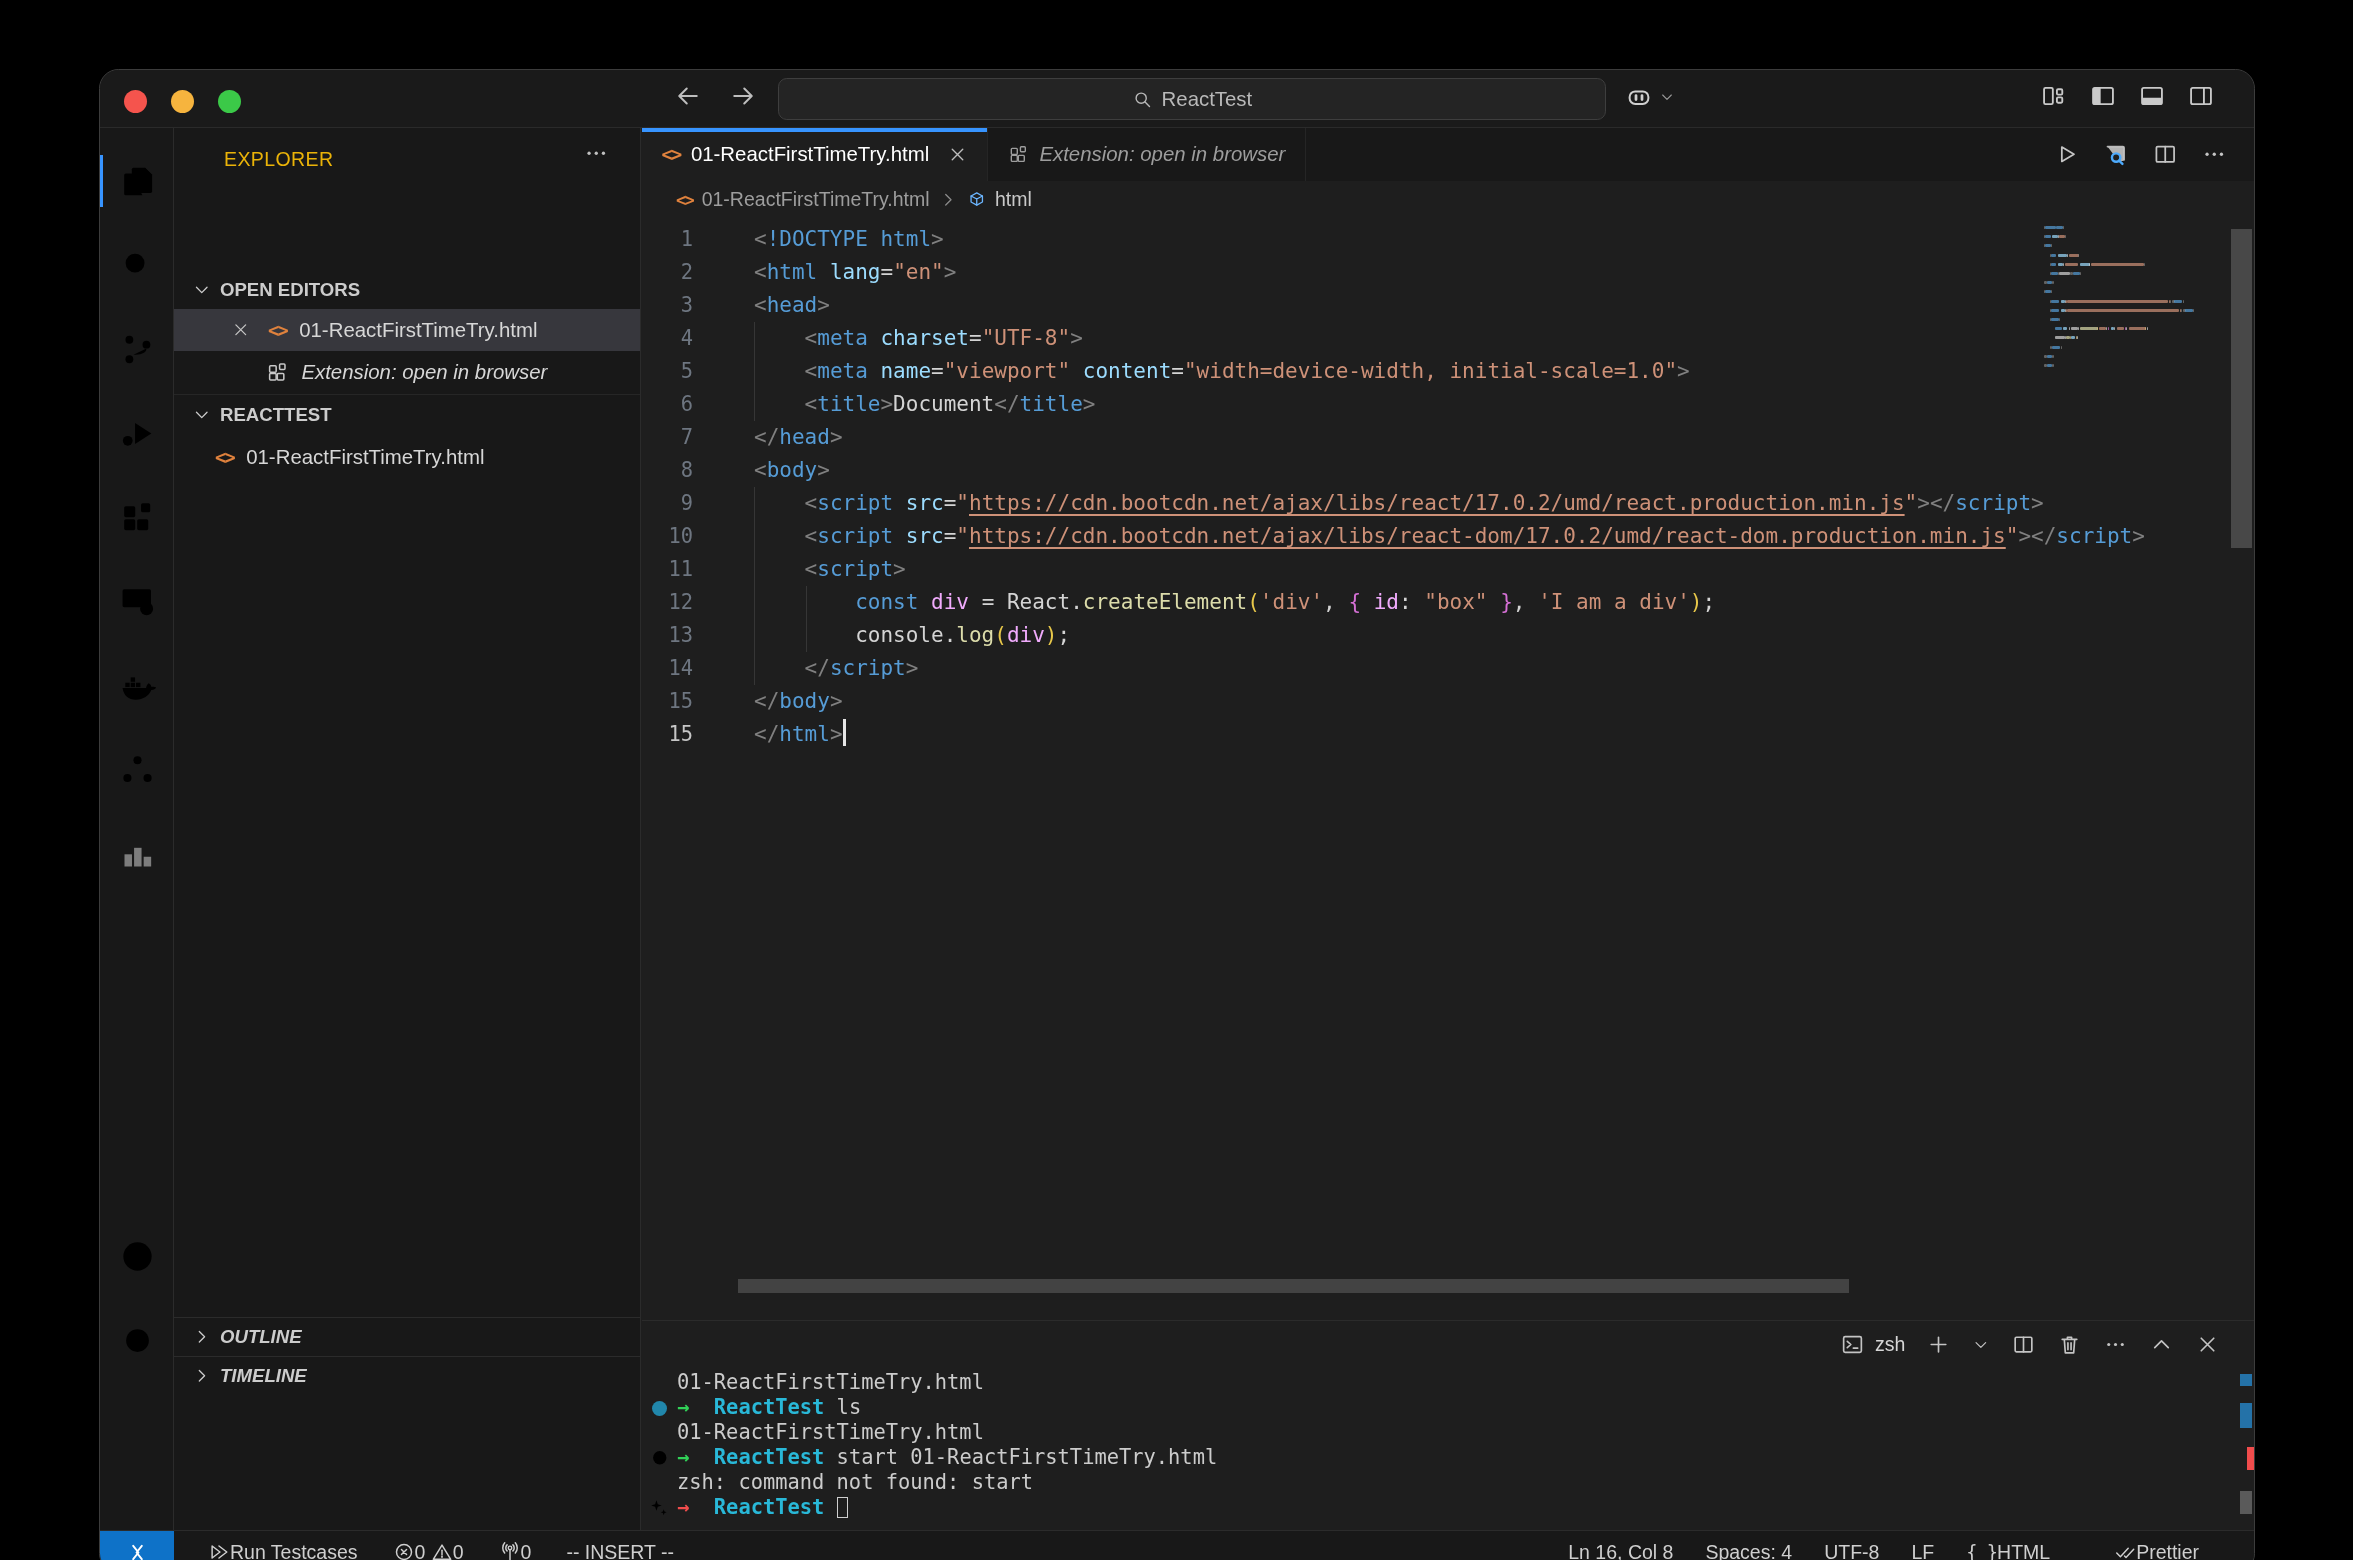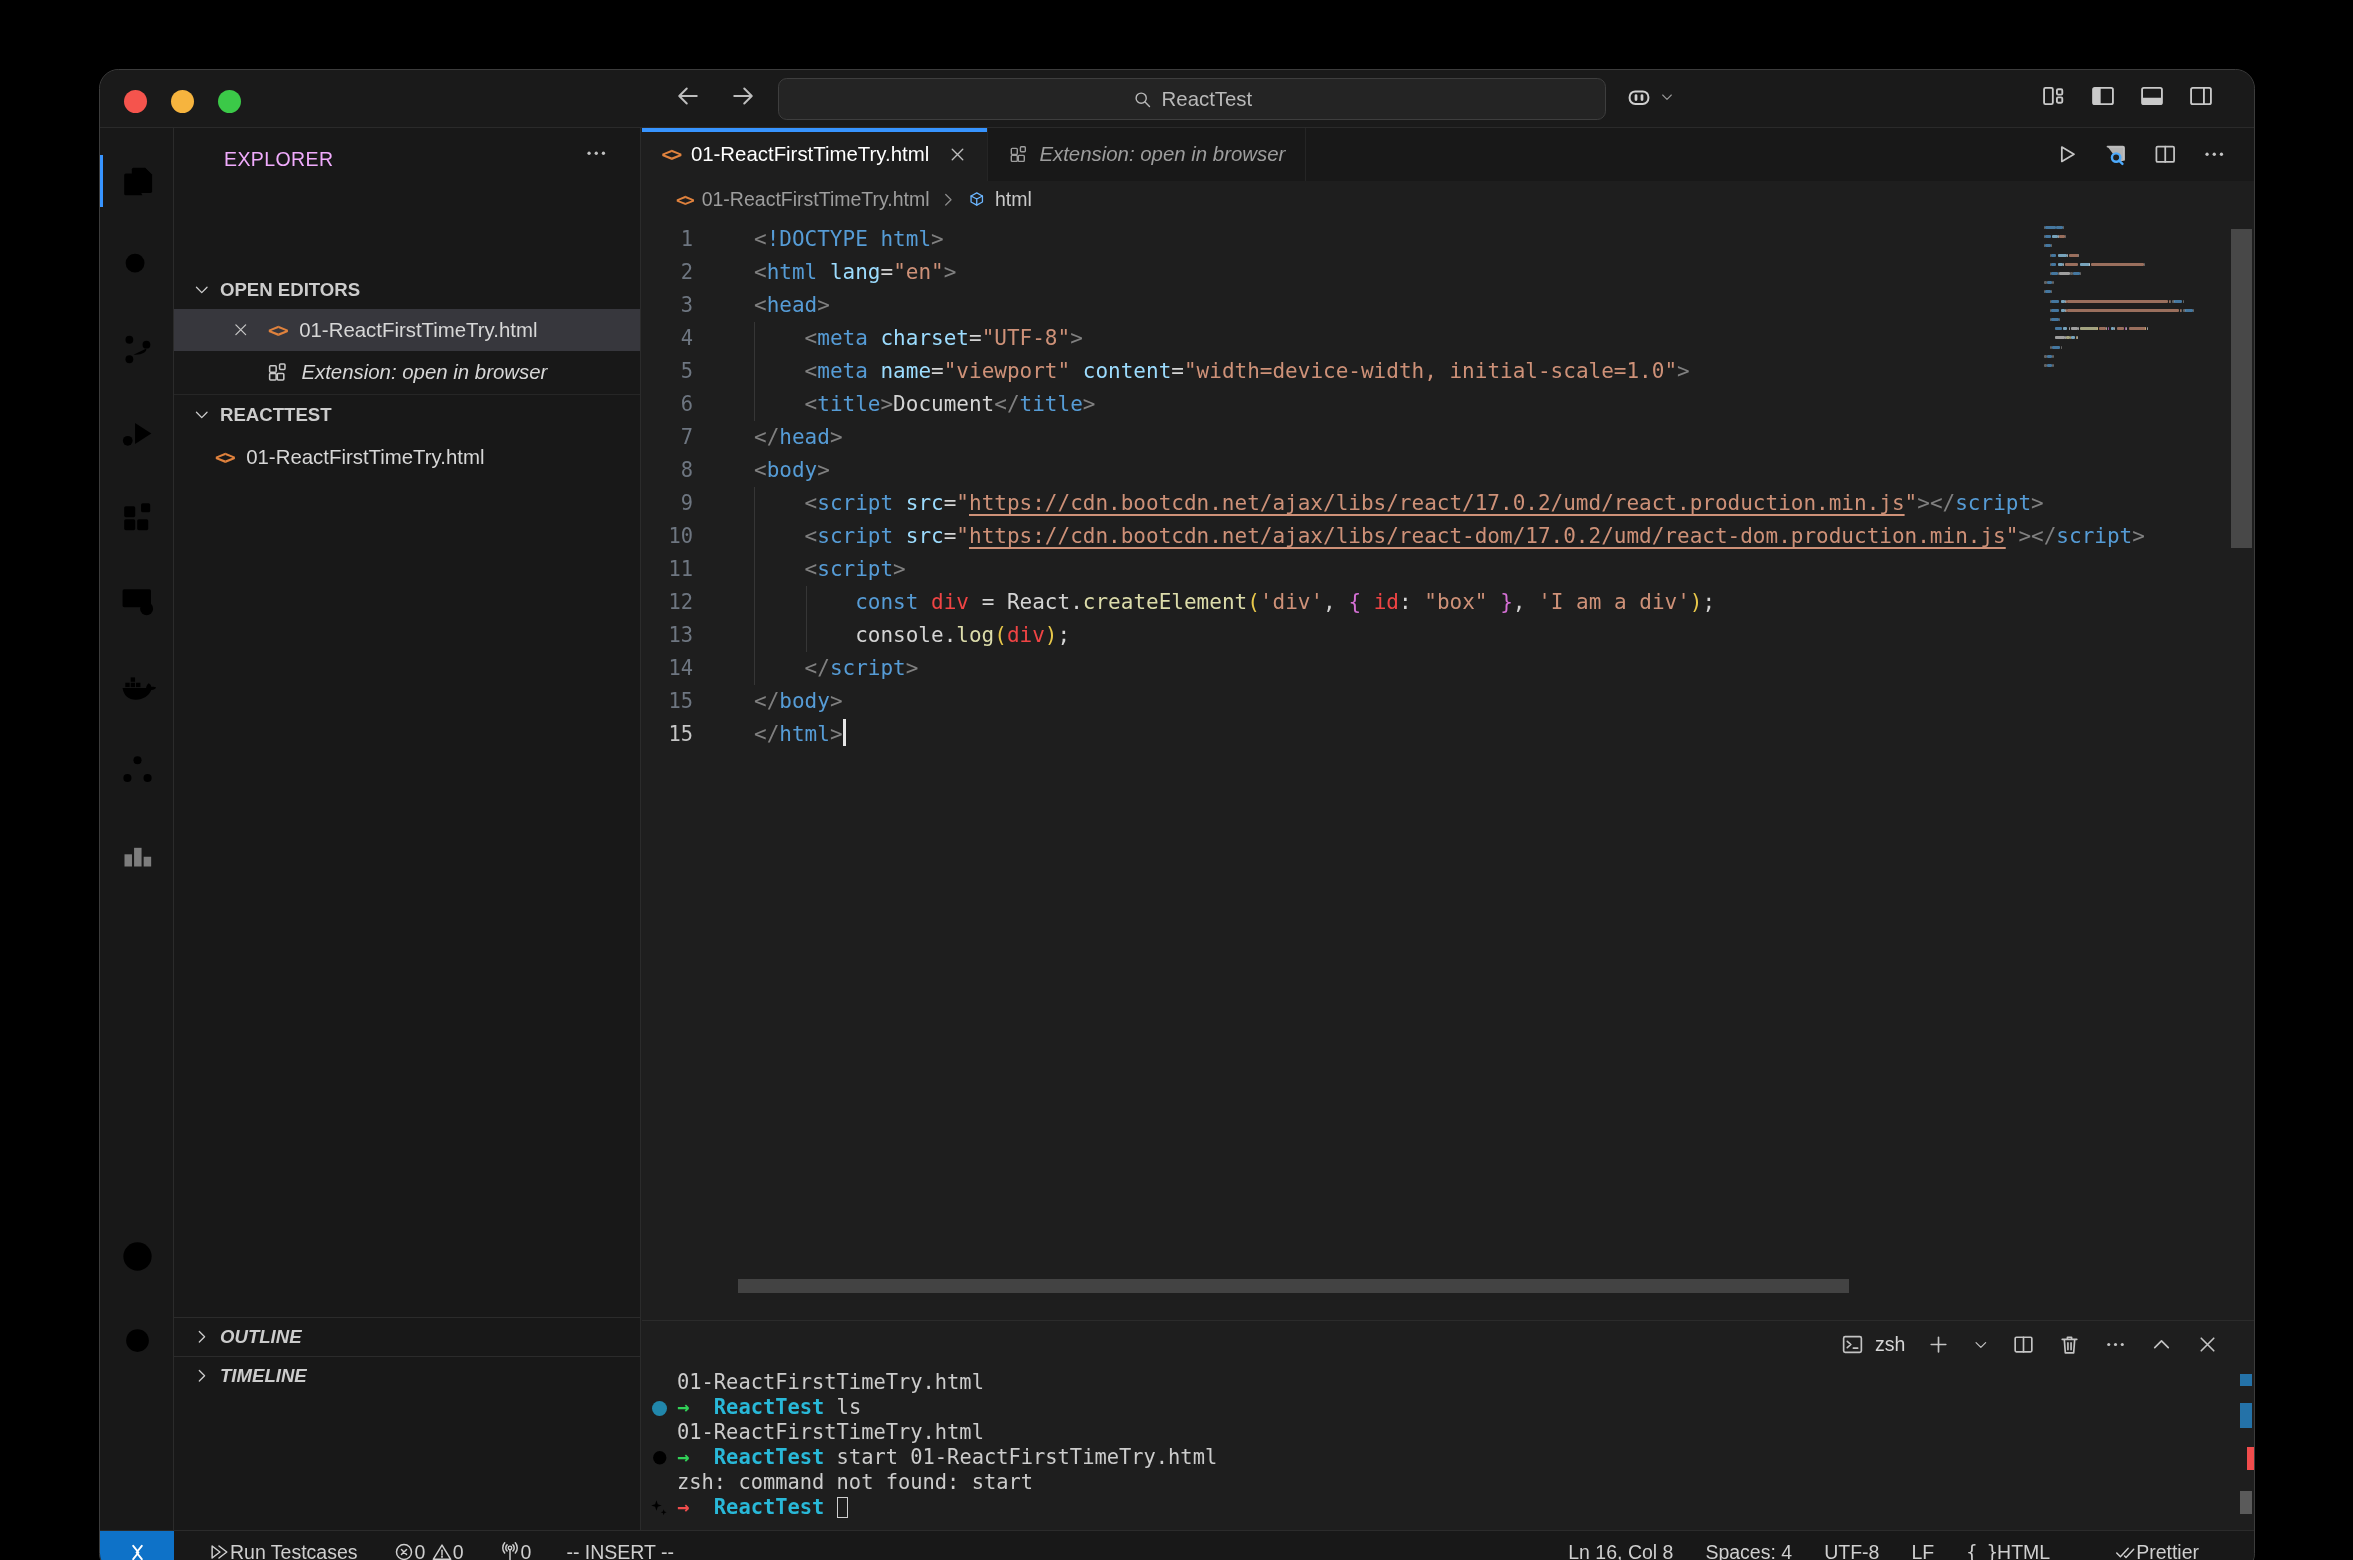--- a/index.html
+++ b/index.html
@@ -37,21 +37,21 @@
     background:#181818; border-right:0.9px solid #2b2b2b; }
   .ab-item { position:absolute; left:0; width:74px; height:74px; display:flex; align-items:center;
     justify-content:center; color:#7d7d7d; }
   .ab-item svg { width:39px; height:39px; }
   .ab-item.active { color:#e7e7e7; }
   .ab-item.active::before { content:""; position:absolute; left:0; top:10.6px; bottom:10.6px; width:2.7px; background:#3794ff; }
 
   
   .sidebar { position:absolute; left:74px; top:58px; width:467px; bottom:42px;
     background:#181818; border-right:0.9px solid #2b2b2b; color:#cccccc; }
-  .sb-title { position:absolute; left:50px; top:19.5px; font-size:19.5px; color:#f0abfc; letter-spacing:0.4px; }
+  .sb-title { position:absolute; left:50px; top:19.5px; font-size:19.5px; color:#eab308; letter-spacing:0.4px; }
   .sb-more { position:absolute; left:409px; top:12.4px; color:#c0c0c0; }
   .sb-more svg{ width:26.5px; height:26.5px; }
   .sec-h { position:absolute; left:0; right:0; height:39px; display:flex; align-items:center;
     font-weight:bold; font-size:18.6px; color:#cccccc; }
   .sec-h .icon { margin-left:17.7px; margin-right:8.8px; }
   .sec-h .icon svg { width:19.5px; height:19.5px; }
   .oe-row { position:absolute; left:0; right:0; height:42px; display:flex; align-items:center; font-size:20.4px; color:#d7d7d7; }
   .oe-row.selected { background:#37373d; }
   .oe-row .close-x { position:absolute; left:57px; color:#c5c5c5; }
   .oe-row .close-x svg{ width:19.5px; height:19.5px; }
@@ -80,21 +80,21 @@
 
   .code-area { position:absolute; left:0; top:90px; right:0; bottom:210px; overflow:hidden; }
   .code-lines { position:absolute; left:0; top:5.3px; right:0; }
   .code-line { position:relative; height:33px; line-height:33px; font-family:"DejaVu Sans Mono",monospace;
     font-size:21px; white-space:pre; padding-left:112px; color:#d4d4d4; }
   .code-line .ln { position:absolute; left:0; top:0; width:51px; text-align:right; color:#6e7681; font-size:20.4px; }
   .code-line.cur .ln { color:#c6c6c6; }
   .gd { position:absolute; top:0; bottom:0; width:0.9px; background:#363636; }
   .tk-p{color:#808080;} .tk-t{color:#569cd6;} .tk-a{color:#9cdcfe;} .tk-s{color:#ce9178;}
   .tk-u{color:#ce9178; text-decoration:underline; text-underline-offset:4.4px;}
-  .tk-w{color:#d4d4d4;} .tk-k{color:#569cd6;} .tk-v{color:#ef4444;text-align:center;} .tk-f{color:#dcdcaa;text-align:right;}
+  .tk-w{color:#d4d4d4;} .tk-k{color:#569cd6;} .tk-v{color:#f0abfc;text-align:center;} .tk-f{color:#dcdcaa;text-align:right;}
   .tk-y{color:#e8c84a;} .tk-m{color:#d670d6;}
   .cursor { display:inline-block; width:2.7px; height:26.5px; background:#e6e6e6; vertical-align:-4.4px; margin-left:0.9px; }
 
   .minimap { position:absolute; left:1402px; top:8px; width:161px; height:177px; }
   .mm-seg { position:absolute; height:2.8px; border-radius:0.9px; opacity:.7; }
   .vscroll { position:absolute; left:1589px; top:10.6px; width:21px; height:319px; background:#575757; opacity:.75; }
   .hscroll { position:absolute; left:96px; bottom:27.4px; width:1111px; height:14px; background:#4a4a4a; opacity:.85; }
 
   
   .panel { position:absolute; left:0; right:0; bottom:0; height:210px; background:#1e1e1e; border-top:0.9px solid #2b2b2b; }

